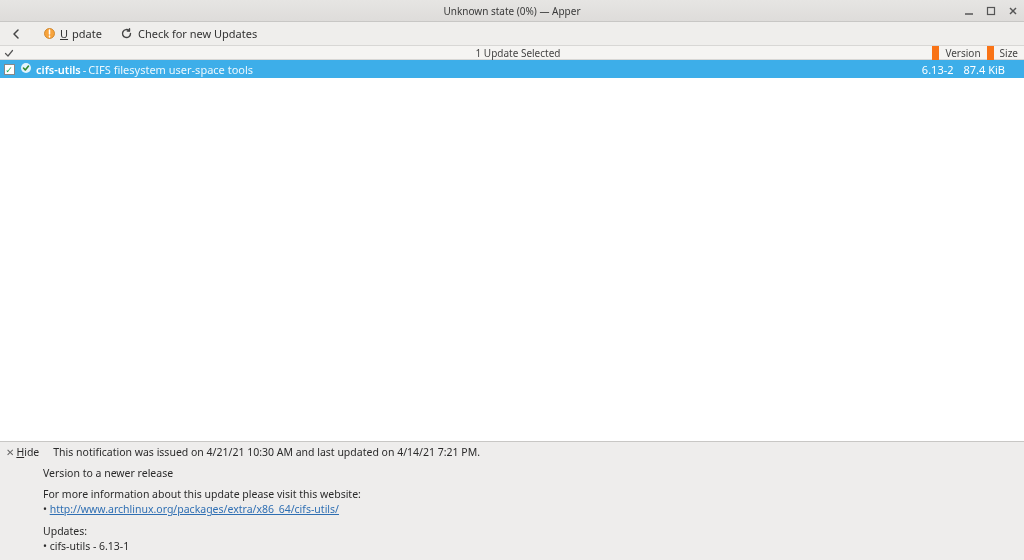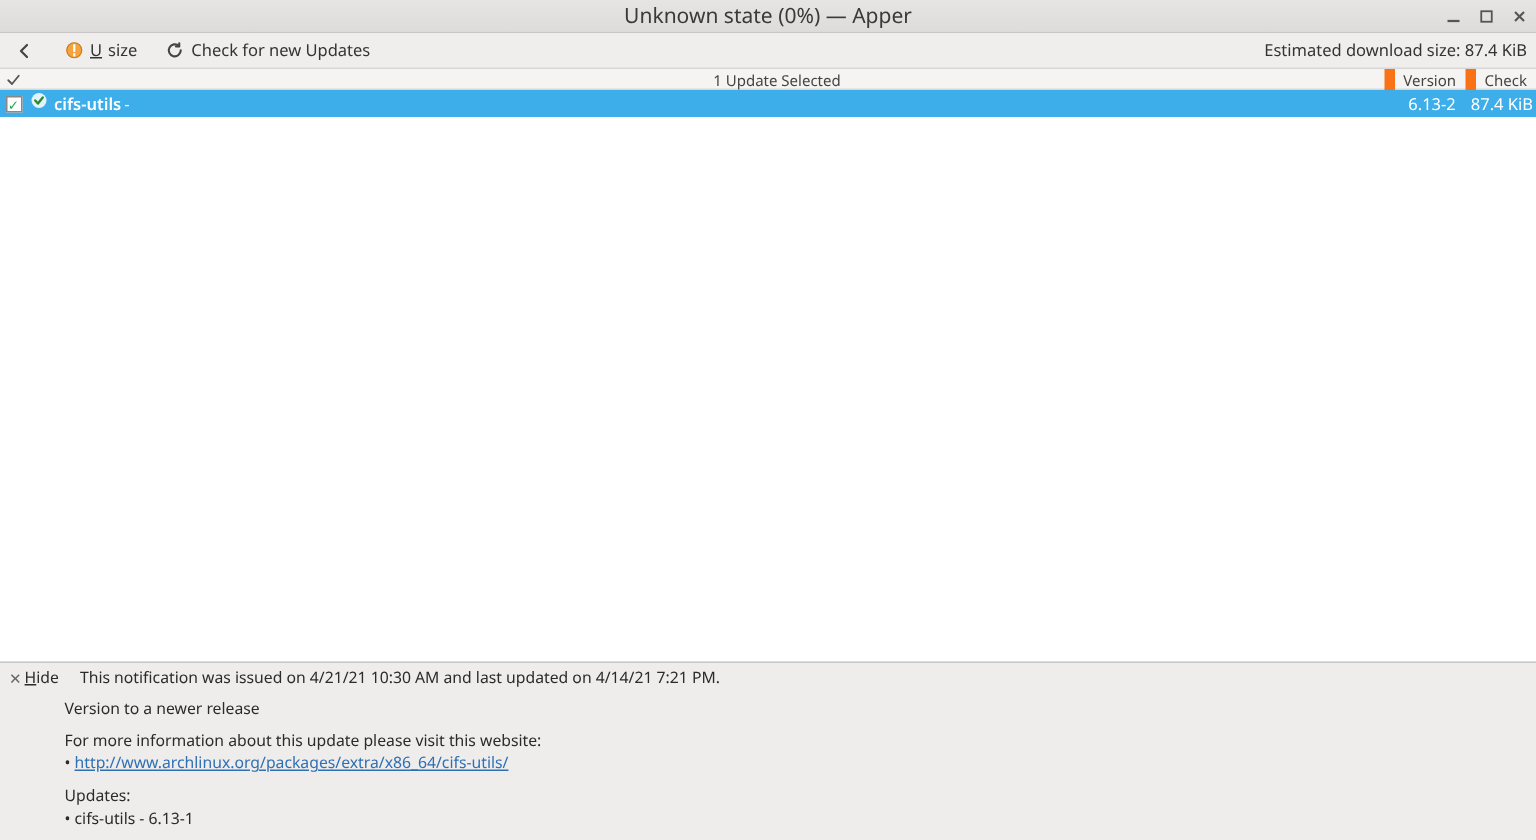--- a/index.html
+++ b/index.html
@@ -19,21 +19,21 @@
     }
     
     .titlebar {
       height: 22px;
       background: linear-gradient(to bottom, #e6e5e3 0%, #dedcda 100%);
       border-bottom: 1px solid #c8c7c5;
       display: flex;
       align-items: center;
       position: relative;
       color: #3a3a3a;
-      font-size: 14px;
+      font-size: 10px;
     }
     .titlebar-title {
       position: absolute;
       left: 0;
       right: 0;
       text-align: center;
       pointer-events: none;
     }
     .titlebar-controls {
       position: absolute;
@@ -164,21 +164,21 @@
       opacity: 0.9;
       padding-left: 2px;
     }
     .pkg-row .spacer {
       flex: 1;
     }
     .pkg-row .version {
       padding-right: 10px;
     }
     .pkg-row .size {
-      padding-right: 2px;
+      padding-right: 19px;
     }
     
     .bottom-panel {
       background: #eeedec;
       border-top: 1px solid #c8c7c5;
       padding: 3px 6px 6px 6px;
       font-size: 10.5px;
       color: #2b2b2b;
       line-height: 1.45;
     }
@@ -247,63 +247,63 @@
       </span>
     </span>
     <span class="tb-btn">
       <span class="ic">
         <svg width="13" height="13" viewBox="0 0 13 13">
             <circle cx="6.5" cy="6.5" r="5" fill="#f7a33c" stroke="#c97a18" stroke-width="0.8"></circle>
             <path d="M6.5 3 L6.5 7 M6.5 9 L6.5 10" stroke="#fff" stroke-width="1.5" stroke-linecap="round"></path>
           </svg>
       </span>
       <span class="underline">U</span>
-        <span>size</span>
+        <span>pdate</span>
     </span>
     <span class="tb-btn">
       <span class="ic">
         <svg width="13" height="13" viewBox="0 0 13 13">
             <path d="M10.5 6.5 A4 4 0 1 1 9.3 3.7" fill="none" stroke="#444" stroke-width="1.4" stroke-linecap="round"></path>
             <path d="M9.5 1.8 L9.5 4.0 L7.3 4.0" fill="none" stroke="#444" stroke-width="1.4" stroke-linecap="round" stroke-linejoin="round"></path>
           </svg>
       </span>
       <span>Check for new Updates</span>
     </span>
   </div>
-  <div class="toolbar-right">Estimated download size: 87.4 KiB</div>
 </div>
 
 <div class="colheader">
   <div class="check-col">
     <svg width="10" height="10" viewBox="0 0 10 10">
         <path d="M1.5 5.5 L4 8 L8.5 2.5" fill="none" stroke="#555" stroke-width="1.2" stroke-linecap="round" stroke-linejoin="round"></path>
       </svg>
   </div>
   <div class="title-col">1 Update Selected</div>
   <div class="right-cols">
     <span>Version</span>
-    <span>Check</span>
+    <span>Size</span>
   </div>
 </div>
 
 <div class="pkg-list">
   <div class="pkg-row">
     <div class="check-col">
       <span class="pkg-check">✓</span>
     </div>
     <div class="icon-col">
       <span>
         <svg width="12" height="12" viewBox="0 0 12 12">
             <circle cx="6" cy="6" r="5" fill="#ffffff" opacity="0.85"></circle>
             <path d="M3.5 6 L5.3 8 L8.5 4" fill="none" stroke="#2f8a2f" stroke-width="1.6" stroke-linecap="round" stroke-linejoin="round"></path>
           </svg>
       </span>
     </div>
     <span class="name">cifs-utils</span>
     <span class="desc"> - </span>
+    <span class="desc">CIFS filesystem user-space tools</span>
     <span class="spacer"></span>
     <span class="version">6.13-2</span>
     <span class="size">87.4 KiB</span>
   </div>
 </div>
 
 <div class="bottom-panel">
   <div class="bottom-row1">
     <span class="hide-btn">
       <span class="x">✕</span>

